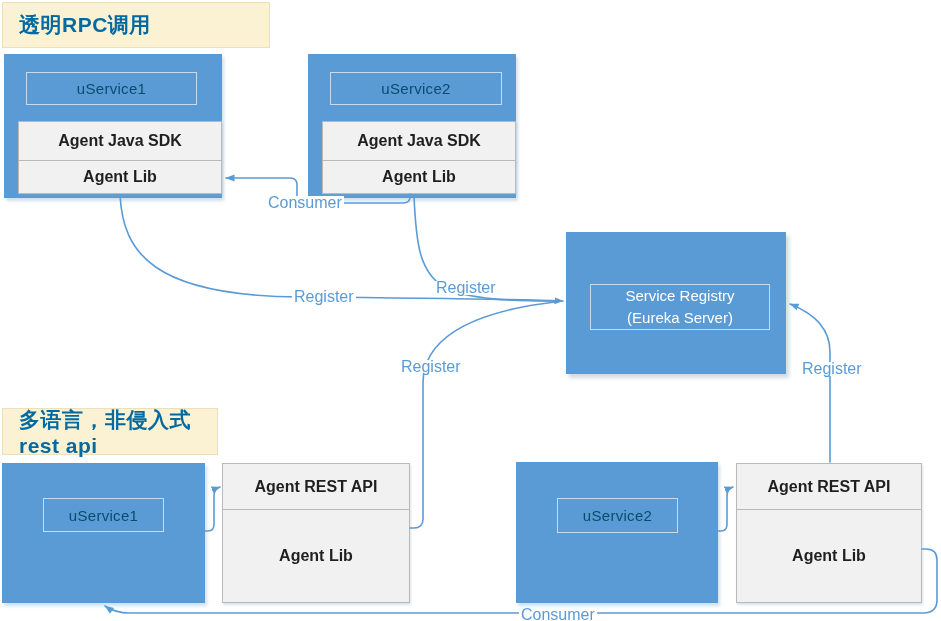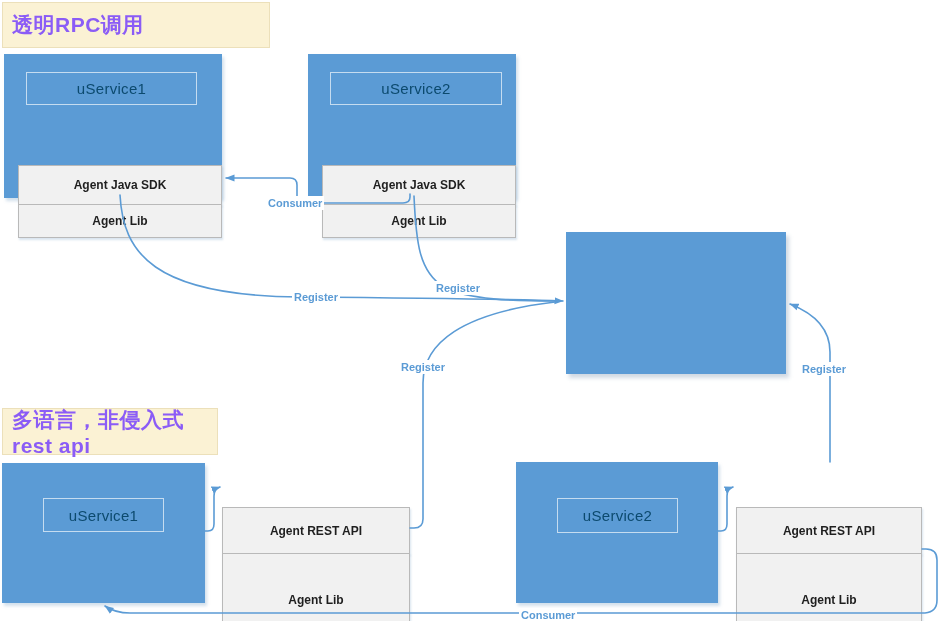--- a/index.html
+++ b/index.html
@@ -3,49 +3,49 @@
 <meta charset="utf-8">
 <style>
   html,body{margin:0;padding:0;background:#ffffff;}
   #canvas{
     position:relative;width:941px;height:621px;overflow:hidden;
     background:#ffffff;
     font-family:"Liberation Sans","DejaVu Sans",sans-serif;
   }
   .note{
     position:absolute;background:#fbf2d4;border:1px solid #ece0ba;
-    color:#8b5cf6;font-weight:700;font-size:21px;
-    display:flex;align-items:center;padding-left:9px;box-sizing:border-box;
+    color:#0369a1;font-weight:700;font-size:21px;
+    display:flex;align-items:center;padding-left:16px;box-sizing:border-box;
     letter-spacing:0.5px;
   }
   .bluebox{
     position:absolute;background:#5b9bd5;
     box-shadow:2px 3px 3px rgba(130,165,200,0.35);
   }
   .titlechip{
     position:absolute;border:1px solid rgba(255,255,255,0.65);
     color:#0c4a6e;font-size:15px;font-weight:500;
     display:flex;align-items:center;justify-content:center;
     box-sizing:border-box;letter-spacing:0.3px;
   }
   .graybox{
     position:absolute;background:#f1f1f1;border:1px solid #b9b9b9;
-    color:#1f1f1f;font-size:12px;font-weight:700;
+    color:#1f1f1f;font-size:16px;font-weight:700;
     display:flex;align-items:center;justify-content:center;
-    box-sizing:border-box;box-shadow:1px 2px 2px rgba(130,165,200,0.30);margin-top:44px;
+    box-sizing:border-box;box-shadow:1px 2px 2px rgba(130,165,200,0.30);
   }
   .registry-text{
     position:absolute;border:1px solid rgba(255,255,255,0.65);
     color:#ffffff;font-size:15px;line-height:22px;text-align:center;
     display:flex;flex-direction:column;align-items:center;justify-content:center;
     box-sizing:border-box;
   }
   .clabel{
     position:absolute;background:#ffffff;color:#5b9bd5;
-    font-size:11px;line-height:14px;padding:0 2px;z-index:5;white-space:nowrap;font-weight:bold;
+    font-size:16px;line-height:14px;padding:0 2px;z-index:5;white-space:nowrap;
   }
   #connectors{position:absolute;left:0;top:0;z-index:3;pointer-events:none;}
   .layer-z2{z-index:2;}
 </style>
 </head>
 <body>
 
 <div id="canvas">
 
   <div class="note layer-z2" style="left:2px;top:2px;width:268px;height:46px;">透明RPC调用</div>
@@ -55,20 +55,24 @@
   <div class="titlechip layer-z2" style="left:26px;top:72px;width:171px;height:33px;">uService1</div>
   <div class="graybox layer-z2" style="left:18px;top:121px;width:204px;height:40px;">Agent Java SDK</div>
   <div class="graybox layer-z2" style="left:18px;top:160px;width:204px;height:34px;">Agent Lib</div>
 
   <div class="bluebox layer-z2" style="left:308px;top:54px;width:208px;height:144px;"></div>
   <div class="titlechip layer-z2" style="left:330px;top:72px;width:172px;height:33px;">uService2</div>
   <div class="graybox layer-z2" style="left:322px;top:121px;width:194px;height:40px;">Agent Java SDK</div>
   <div class="graybox layer-z2" style="left:322px;top:160px;width:194px;height:34px;">Agent Lib</div>
 
   <div class="bluebox layer-z2" style="left:566px;top:232px;width:220px;height:142px;box-shadow:3px 4px 4px rgba(140,160,185,0.40);"></div>
+  <div class="registry-text layer-z2" style="left:590px;top:284px;width:180px;height:46px;">
+    <span>Service Registry</span>
+    <span>(Eureka Server)</span>
+  </div>
 
   <div class="bluebox layer-z2" style="left:2px;top:463px;width:203px;height:140px;"></div>
   <div class="titlechip layer-z2" style="left:43px;top:498px;width:121px;height:34px;">uService1</div>
   <div class="graybox layer-z2" style="left:222px;top:463px;width:188px;height:47px;">Agent REST API</div>
   <div class="graybox layer-z2" style="left:222px;top:509px;width:188px;height:94px;">Agent Lib</div>
 
   <div class="bluebox layer-z2" style="left:516px;top:462px;width:202px;height:141px;"></div>
   <div class="titlechip layer-z2" style="left:557px;top:498px;width:121px;height:35px;">uService2</div>
   <div class="graybox layer-z2" style="left:736px;top:463px;width:186px;height:47px;">Agent REST API</div>
   <div class="graybox layer-z2" style="left:736px;top:509px;width:186px;height:94px;">Agent Lib</div>

